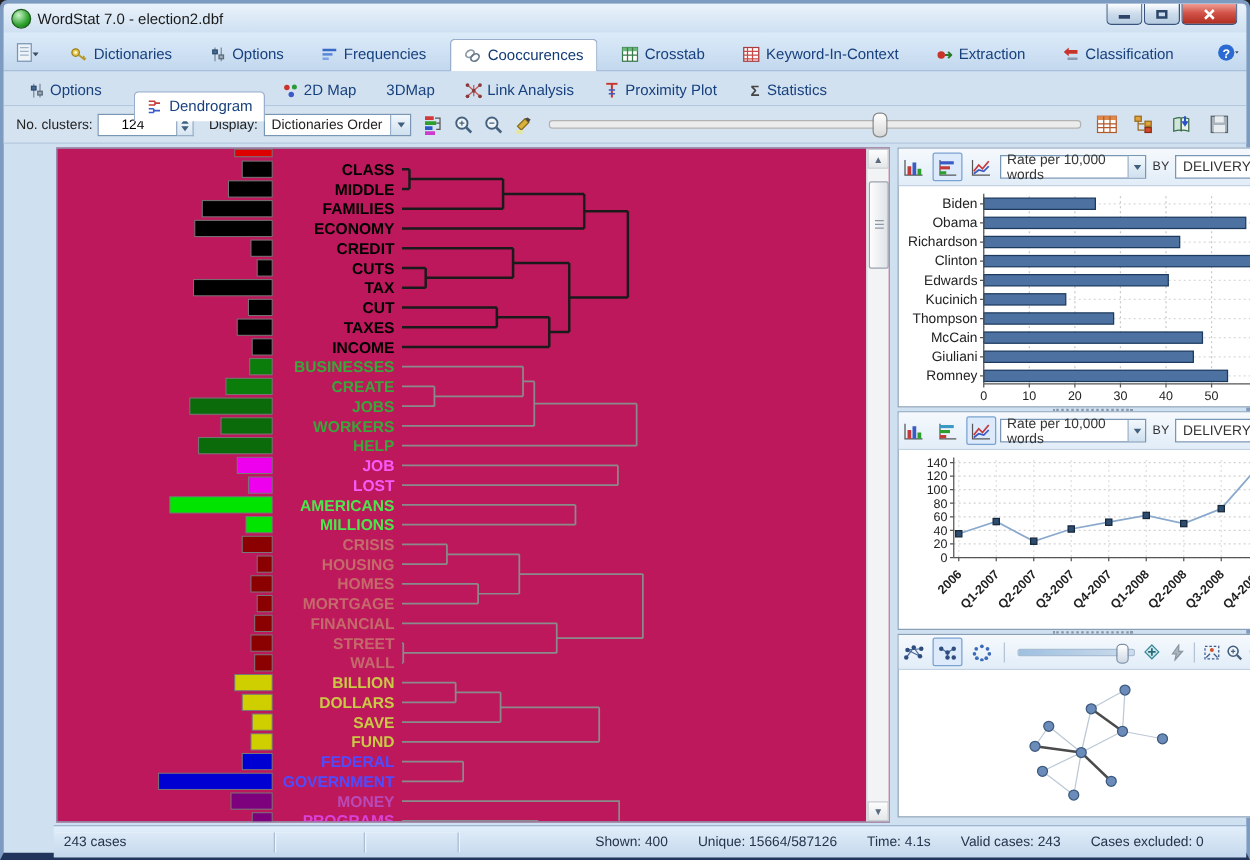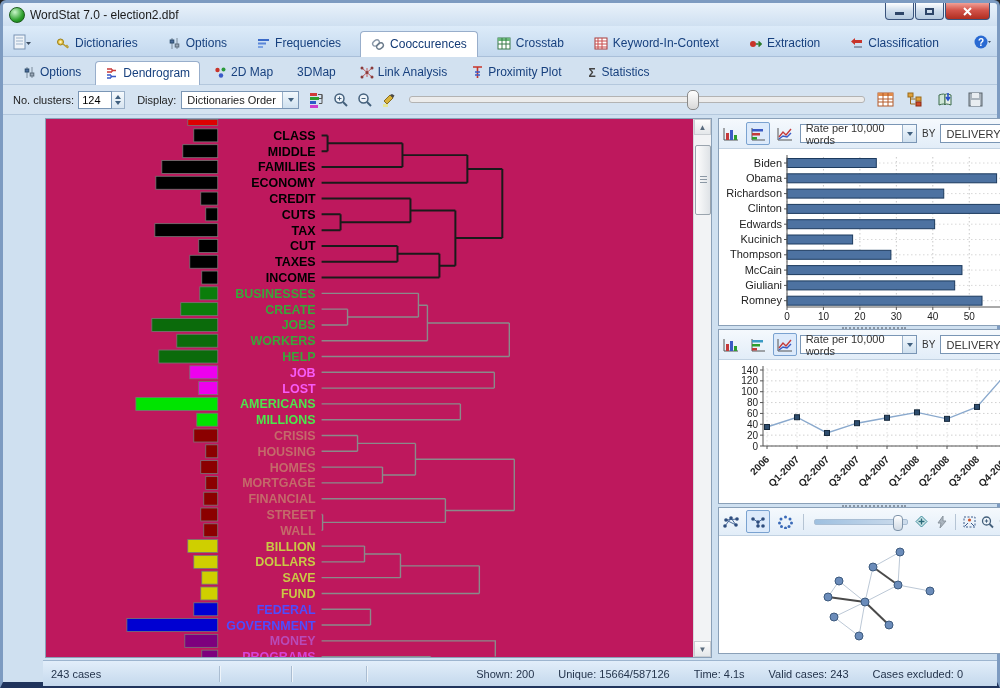--- a/index.html
+++ b/index.html
@@ -28,26 +28,26 @@
   .menu-btn{display:flex;align-items:center;margin:0 14px 4px 4px;}
   .tab{display:flex;align-items:center;gap:5px;padding:5px 10px 6px 10px;font-size:12px;color:#17407e;
        border:1px solid transparent;border-bottom:none;border-radius:4px 4px 0 0;white-space:nowrap;}
   .tab.active{background:#fff;border-color:#98aecb;color:#123a75;position:relative;top:1px;}
   .help-wrap{margin-left:auto;display:flex;align-items:center;margin-bottom:6px;}
   
   .subtabs{height:27px;background:#d2e1f0;display:flex;align-items:flex-end;padding:0 10px;
            border-bottom:1px solid #b4c8dd;}
   .subtab{display:flex;align-items:center;gap:4px;padding:4px 9px 5px 9px;font-size:12px;color:#17407e;
           border:1px solid transparent;border-bottom:none;border-radius:4px 4px 0 0;white-space:nowrap;}
-  .subtab.active{background:#fff;border-color:#98aecb;position:relative;top:1px;}
+  .subtab.active{background:#fff;border-color:#98aecb;position:relative;top:13px;margin-left:12px;}
   
   .toolbar{height:29px;background:#d5e3f1;display:flex;align-items:center;padding:0 10px;
            border-bottom:1px solid #b4c8dd;font-size:11px;color:#222;}
   .spinbox{display:flex;margin:0 4px;}
-  .spinbox input{width:26px;height:16px;border:1px solid #7a96b5;font-size:11px;padding:0 3px;
+  .spinbox input{width:26px;height:16px;border:1px solid #7a96b5;font-size:11px;padding:0 18px;
                  font-family:"Liberation Sans",sans-serif;}
   .spinner{width:13px;height:18px;border:1px solid #9ab0c8;border-left:none;background:linear-gradient(#f6fafd,#d8e5f1);
            display:flex;flex-direction:column;align-items:center;justify-content:center;gap:2px;box-sizing:border-box;}
   .tri-up{width:0;height:0;border-left:3px solid transparent;border-right:3px solid transparent;border-bottom:4px solid #41607f;}
   .tri-dn{width:0;height:0;border-left:3px solid transparent;border-right:3px solid transparent;border-top:4px solid #41607f;}
   .combo{height:18px;background:#fff;border:1px solid #7a96b5;display:flex;align-items:center;
          font-size:11px;padding-left:5px;box-sizing:border-box;}
   .combo .arrowbox{margin-left:auto;width:15px;height:100%;background:linear-gradient(#f2f8fd,#cfe0ef);
          border-left:1px solid #9ab0c8;display:flex;align-items:center;justify-content:center;}
   .icon-btn{width:22px;height:21px;display:flex;align-items:center;justify-content:center;border:1px solid transparent;
@@ -782,21 +782,21 @@
       </div>
 
     </div>
   </div>
 
   <div class="statusbar">
     <div class="status-cell" style="width:160px">243 cases</div>
     <div class="status-cell" style="width:55px"></div>
     <div class="status-cell" style="width:58px"></div>
     <div class="status-right" id="status-items">
-        <span>Shown: 200</span>
+        <span>Shown: 400</span>
         <span>Unique: 15664/587126</span>
         <span>Time: 4.1s</span>
         <span>Valid cases: 243</span>
         <span>Cases excluded: 0</span>
       </div>
   </div>
 
 </div>
 
 </body></html>

